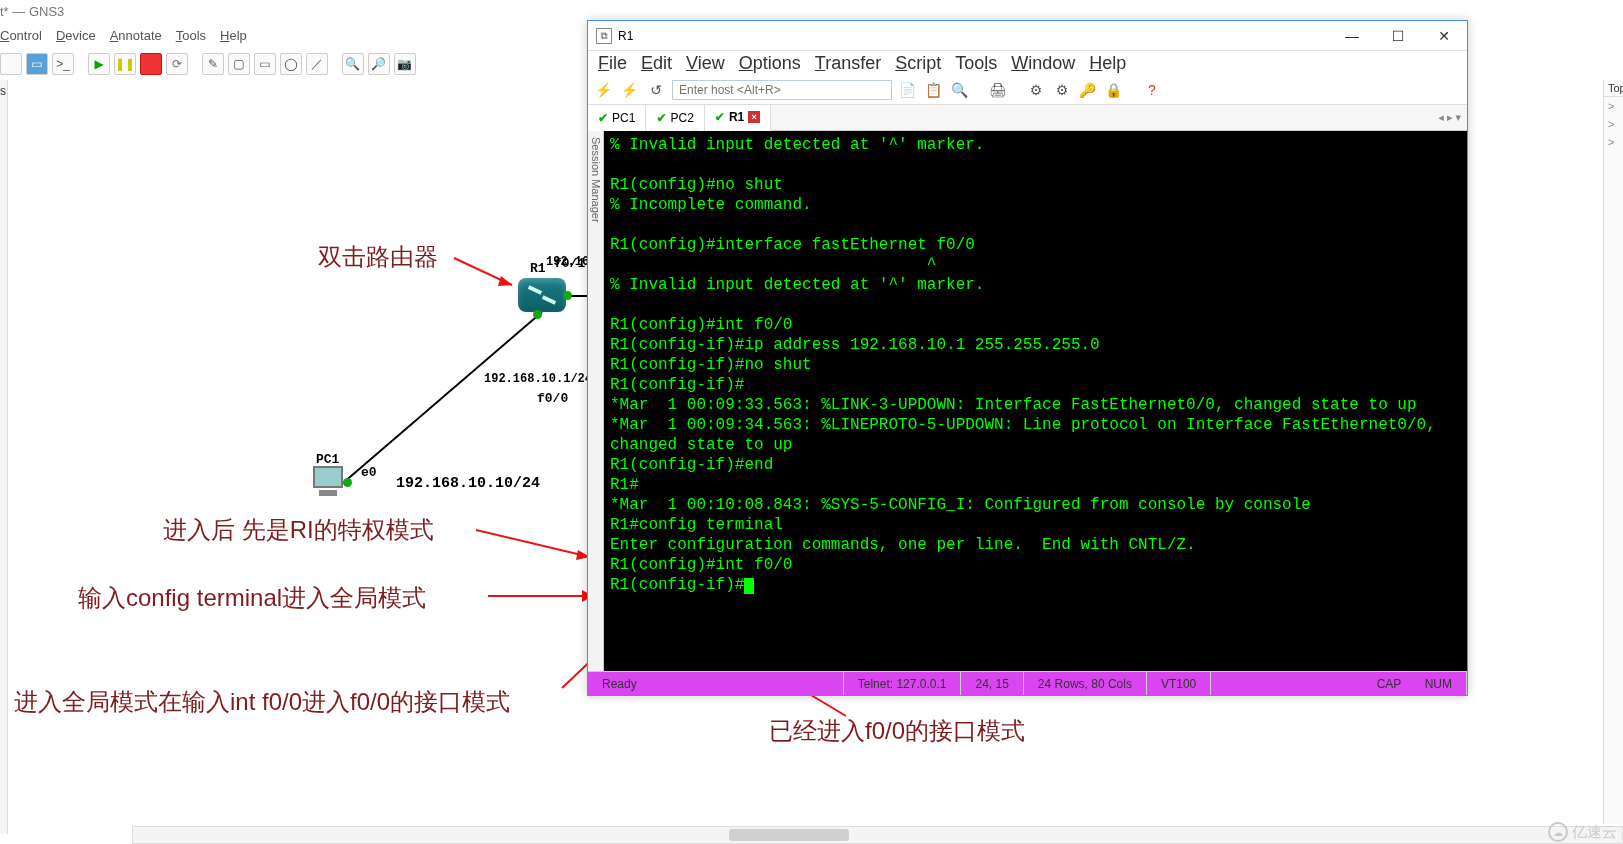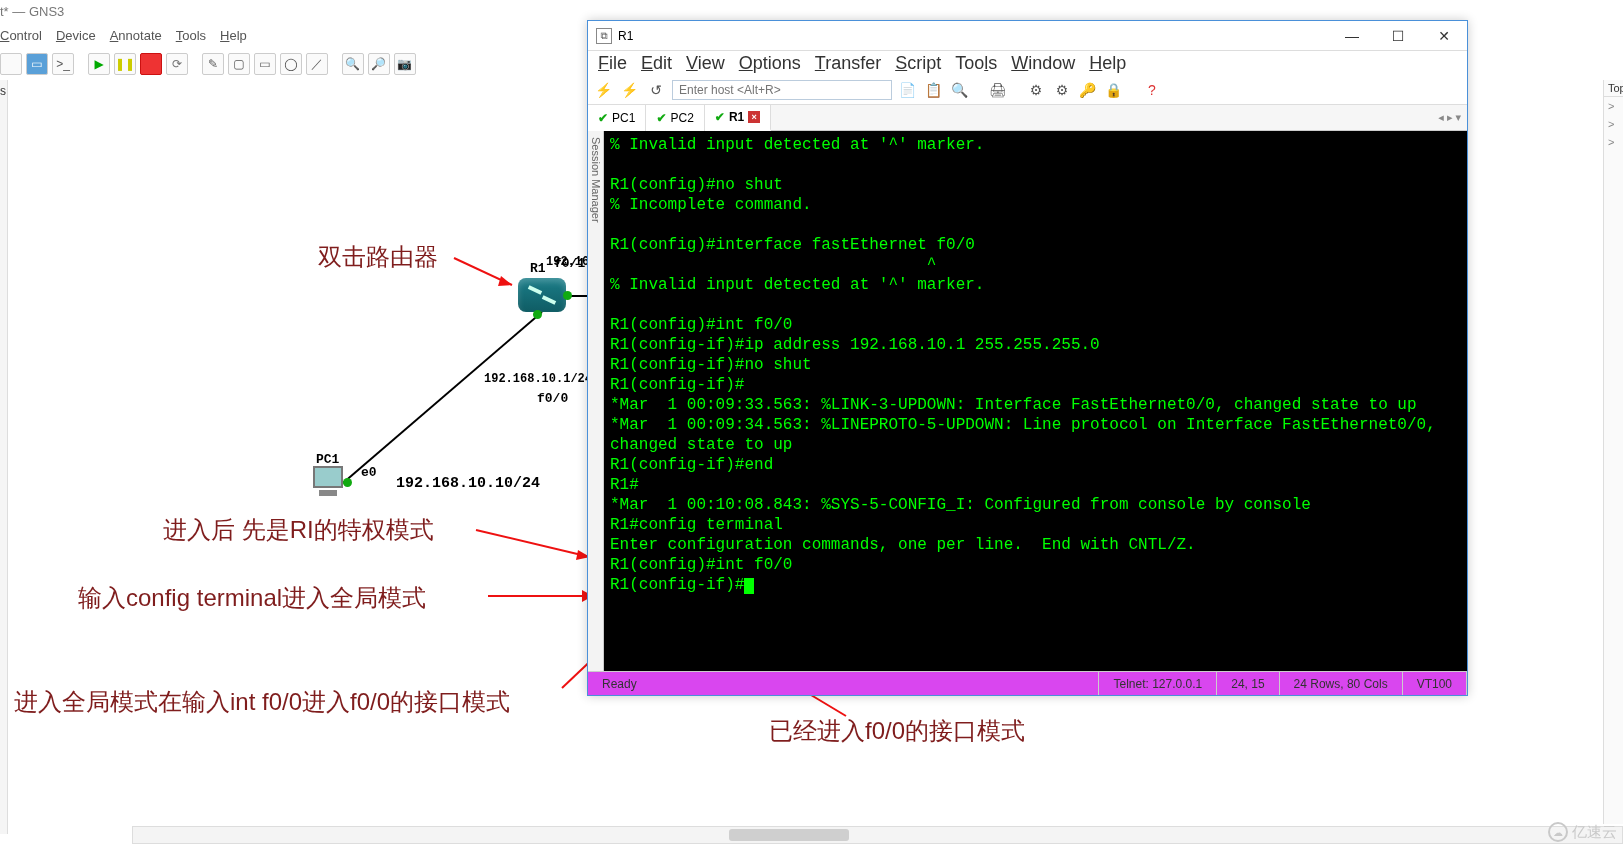--- a/index.html
+++ b/index.html
@@ -249,20 +249,21 @@
 Enter configuration commands, one per line.  End with CNTL/Z.
 R1(config)#int f0/0
 R1(config-if)#<span class="cursor"></span></div>
 
   <div class="crt-status">
     <div class="cell first">Ready</div>
     <div class="cell">Telnet: 127.0.0.1</div>
     <div class="cell">24,  15</div>
     <div class="cell">24 Rows, 80 Cols</div>
     <div class="cell">VT100</div>
+    <div class="cell" style="flex:1;justify-content:flex-end;gap:10px"><span>CAP</span>&nbsp;<span>NUM</span></div>
   </div>
 </div>
 
 <div class="right-gutter">
   <div class="hdr">Topo</div>
   <div class="row">&gt;</div>
   <div class="row">&gt;</div>
   <div class="row">&gt;</div>
 </div>
 

